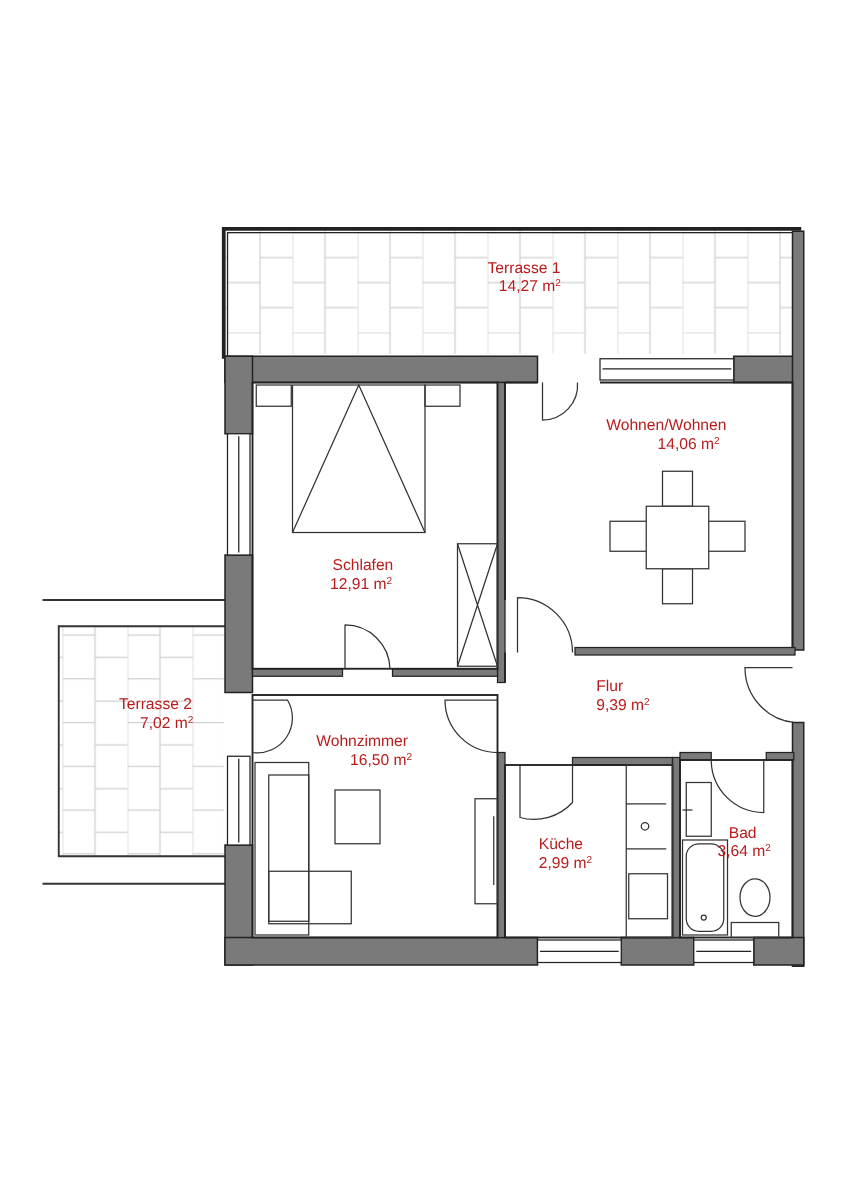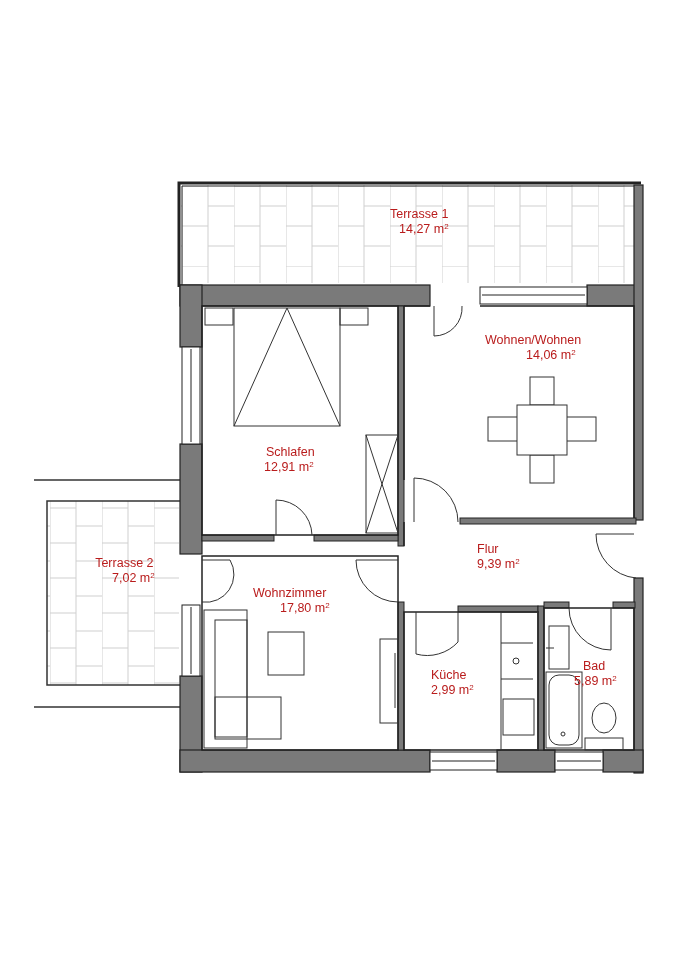--- a/index.html
+++ b/index.html
@@ -196,24 +196,24 @@
   <div style="padding-left:18px;"><span class="area">7,02</span> <span>m</span><sup>2</sup></div>
 </div>
 
 <div class="lbl" style="left:477px;top:542px;">
   <div>Flur</div>
   <div><span class="area">9,39</span> <span>m</span><sup>2</sup></div>
 </div>
 
 <div class="lbl" style="left:253px;top:586px;">
   <div>Wohnzimmer</div>
-  <div style="padding-left:27px;"><span class="area">17,80</span> <span>m</span><sup>2</sup></div>
+  <div style="padding-left:27px;"><span class="area">16,50</span> <span>m</span><sup>2</sup></div>
 </div>
 
 <div class="lbl" style="left:431px;top:668px;">
   <div>Küche</div>
   <div><span class="area">2,99</span> <span>m</span><sup>2</sup></div>
 </div>
 
 <div class="lbl" style="left:583px;top:659px;">
   <div>Bad</div>
-  <div style="margin-left:-9px;"><span class="area">5,89</span> <span>m</span><sup>2</sup></div>
+  <div style="margin-left:-9px;"><span class="area">3,64</span> <span>m</span><sup>2</sup></div>
 </div>
 
 </body></html>

